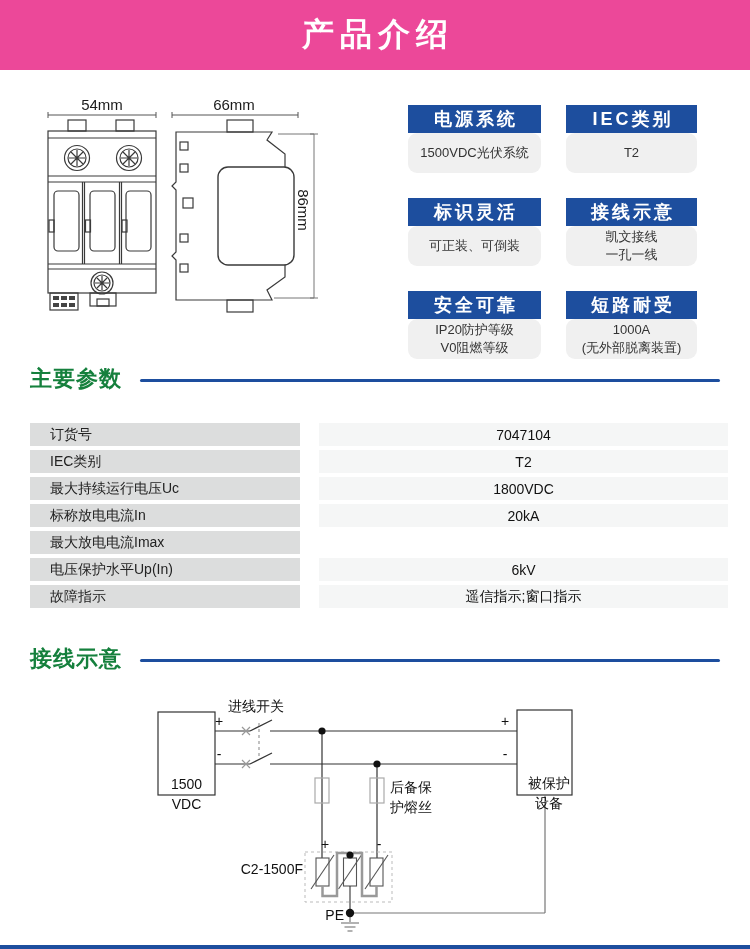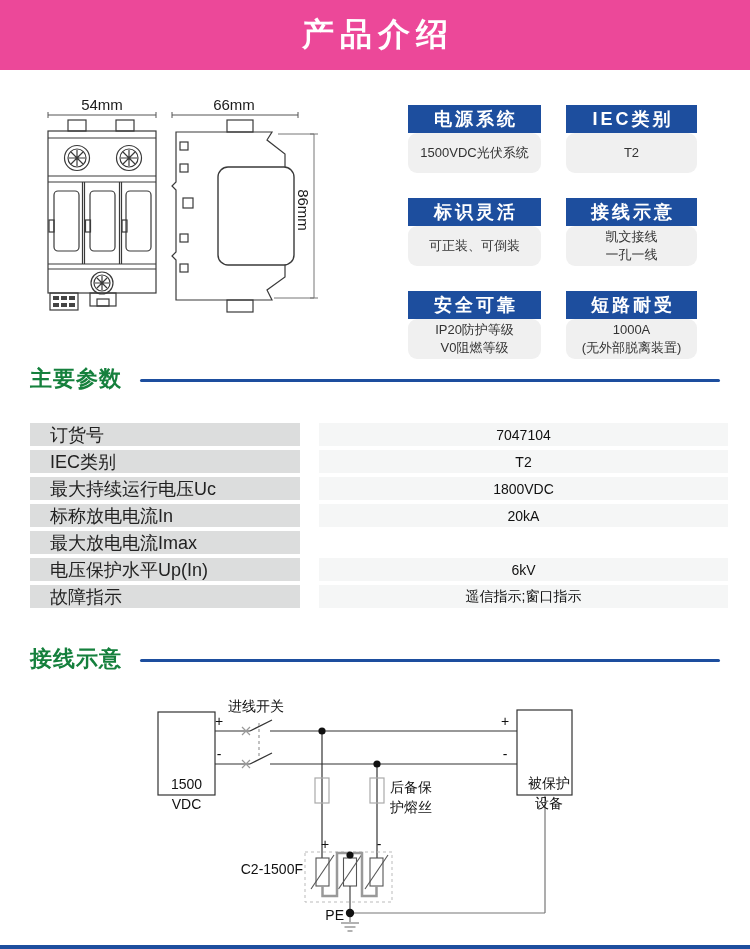--- a/index.html
+++ b/index.html
@@ -38,21 +38,21 @@
   }
 
   
   .section-title { position:absolute; left:30px; color:#15803d; font-size:22px; font-weight:bold; letter-spacing:1px; }
   .section-line  { position:absolute; left:140px; width:580px; height:3px; background:#1d4e9e; border-radius:2px; }
 
   
   .ptable { position:absolute; left:30px; top:423px; width:698px; }
   .prow { display:flex; height:23px; margin-bottom:4px; }
   .plabel {
-    width:270px; background:#dcdddd; color:#222; font-size:18px;
+    width:270px; background:#dcdddd; color:#222; font-size:14px;
     display:flex; align-items:center; padding-left:20px;
   }
   .pgap { width:19px; background:#fff; }
   .pvalue {
     flex:1; background:#f5f6f6; color:#111; font-size:14px;
     display:flex; align-items:center; justify-content:center;
   }
 
   
   .circuit { position:absolute; left:0; top:685px; width:750px; height:260px; }

